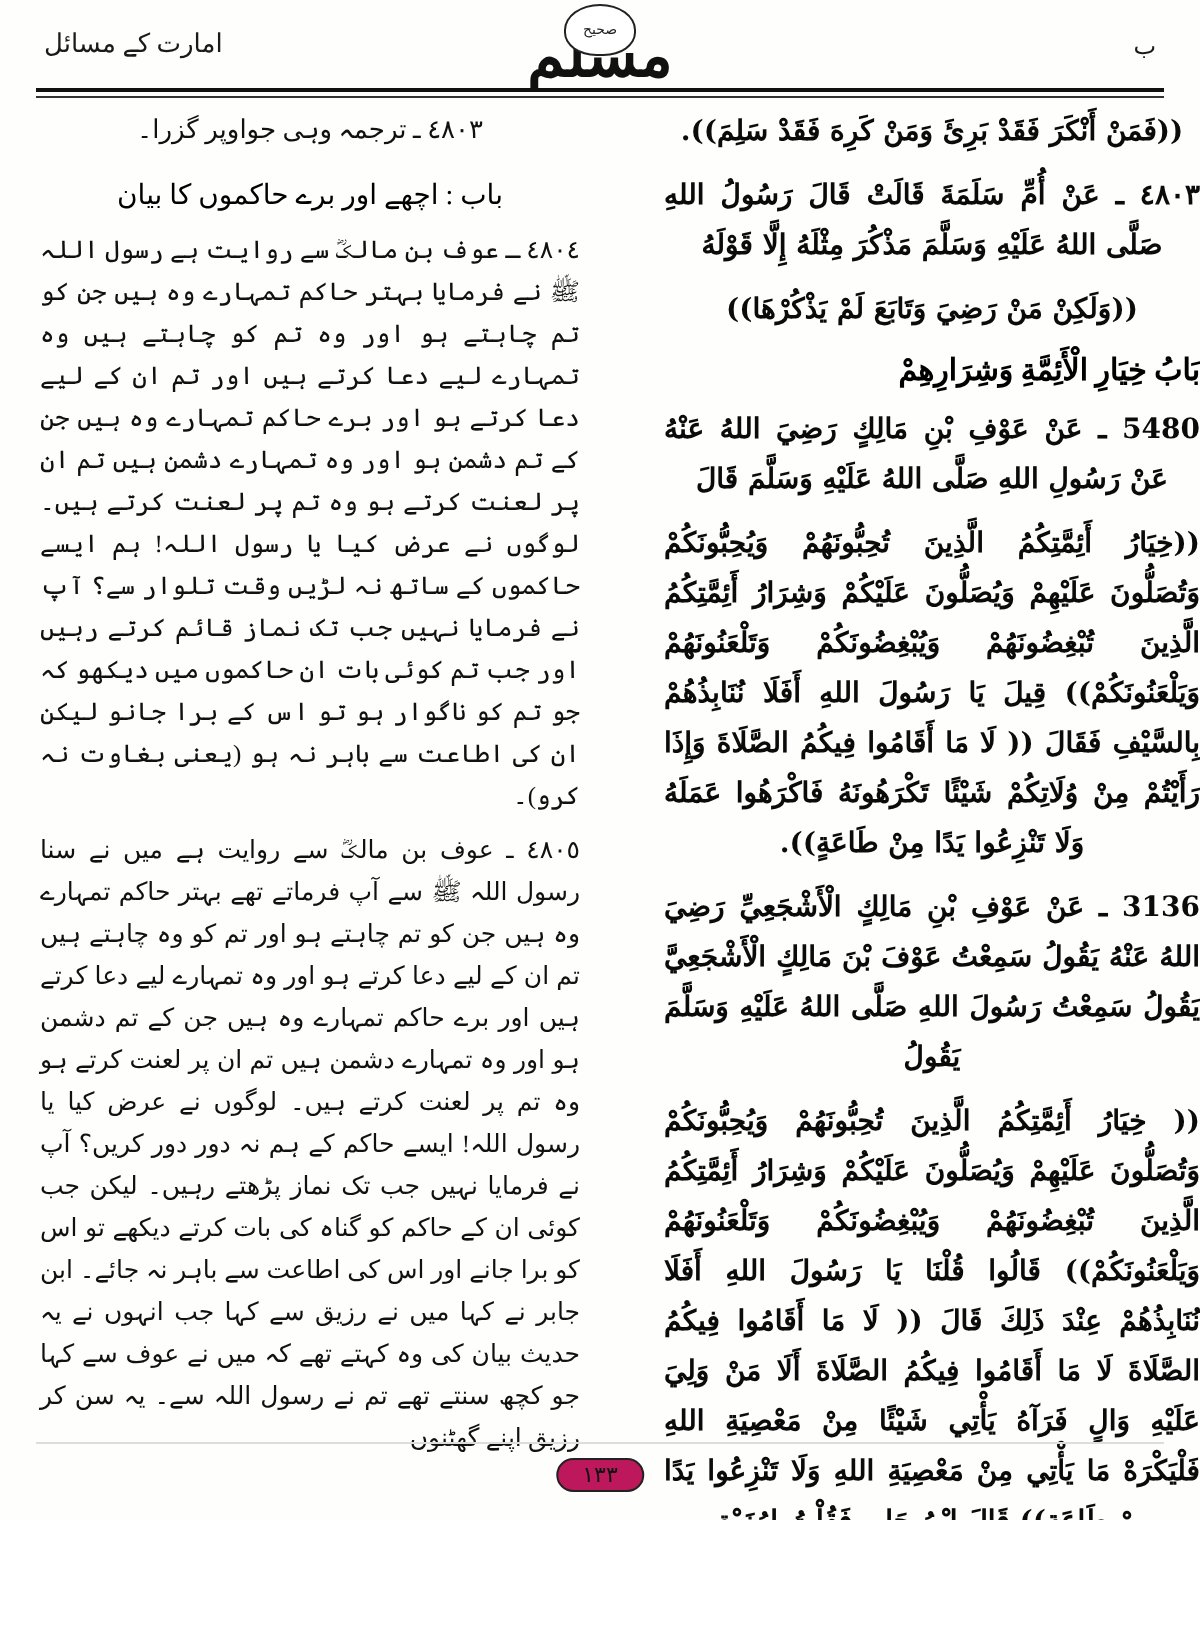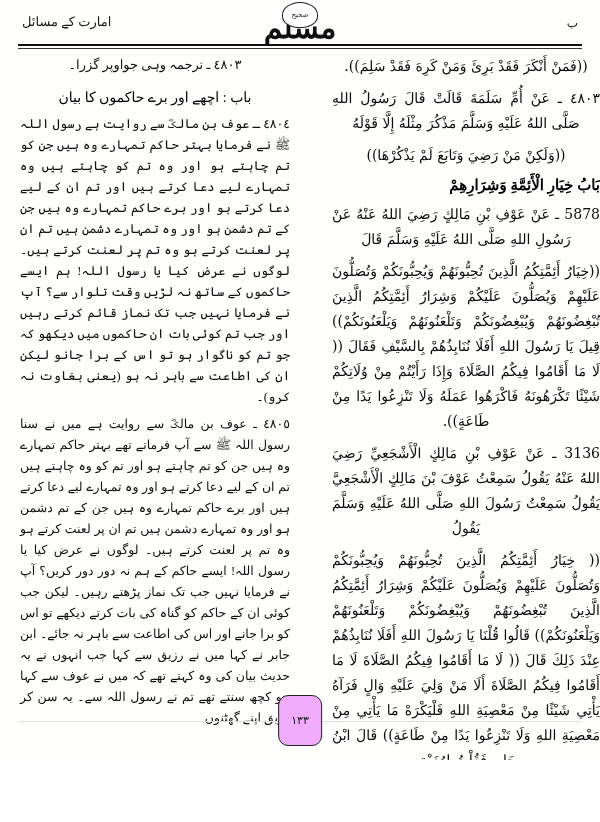--- a/index.html
+++ b/index.html
@@ -153,20 +153,21 @@
   .arabic {
     direction: rtl;
     text-align: center;
     font-size: 14px;
     line-height: 25px;
     color: #0b0b0b;
     font-family: "DejaVu Serif", serif;
   }
   .arabic p {
     margin: 0 0 7px 0;
+    font-weight: bold;
   }
   .arabic .justified {
     text-align: justify;
     text-align-last: center;
   }
   .bab-head {
     direction: rtl;
     text-align: right;
     font-size: 15px;
     font-weight: bold;
@@ -175,24 +176,24 @@
   }
 
   
   .page-number {
     position: absolute;
     left: 50%;
     transform: translateX(-50%);
     bottom: 14px;
     border: 1.5px solid #222;
     border-radius: 10px;
-    padding: 18px 12px;
+    padding: 1px 12px;
     font-size: 11px;
     color: #111;
-    background: #f0abfc;
+    background: #be185d;
   }
   .footer-rule {
     position: absolute;
     left: 18px;
     right: 18px;
     bottom: 38px;
     height: 1px;
     background: #ddd;
   }
 </style>
@@ -240,21 +241,21 @@
       </div>
 
       <div class="arabic">
         <p class="justified">٤٨٠٣ ـ عَنْ أُمِّ سَلَمَةَ قَالَتْ قَالَ رَسُولُ اللهِ صَلَّى اللهُ عَلَيْهِ وَسَلَّمَ مَذْكُرَ مِثْلَهُ إِلَّا قَوْلَهُ</p>
         <p>((وَلَكِنْ مَنْ رَضِيَ وَتَابَعَ لَمْ يَذْكُرْهَا))</p>
       </div>
 
       <div class="bab-head">بَابُ خِيَارِ الْأَئِمَّةِ وَشِرَارِهِمْ</div>
 
       <div class="arabic">
-        <p class="justified">5878 ـ عَنْ عَوْفِ بْنِ مَالِكٍ رَضِيَ اللهُ عَنْهُ عَنْ رَسُولِ اللهِ صَلَّى اللهُ عَلَيْهِ وَسَلَّمَ قَالَ</p>
+        <p class="justified">5480 ـ عَنْ عَوْفِ بْنِ مَالِكٍ رَضِيَ اللهُ عَنْهُ عَنْ رَسُولِ اللهِ صَلَّى اللهُ عَلَيْهِ وَسَلَّمَ قَالَ</p>
         <p class="justified">((خِيَارُ أَئِمَّتِكُمُ الَّذِينَ تُحِبُّونَهُمْ وَيُحِبُّونَكُمْ وَتُصَلُّونَ عَلَيْهِمْ وَيُصَلُّونَ عَلَيْكُمْ وَشِرَارُ أَئِمَّتِكُمُ الَّذِينَ تُبْغِضُونَهُمْ وَيُبْغِضُونَكُمْ وَتَلْعَنُونَهُمْ وَيَلْعَنُونَكُمْ)) قِيلَ يَا رَسُولَ اللهِ أَفَلَا نُنَابِذُهُمْ بِالسَّيْفِ فَقَالَ (( لَا مَا أَقَامُوا فِيكُمُ الصَّلَاةَ وَإِذَا رَأَيْتُمْ مِنْ وُلَاتِكُمْ شَيْئًا تَكْرَهُونَهُ فَاكْرَهُوا عَمَلَهُ وَلَا تَنْزِعُوا يَدًا مِنْ طَاعَةٍ)).</p>
       </div>
 
       <div class="arabic">
         <p class="justified">3136 ـ عَنْ عَوْفِ بْنِ مَالِكٍ الْأَشْجَعِيِّ رَضِيَ اللهُ عَنْهُ يَقُولُ سَمِعْتُ عَوْفَ بْنَ مَالِكٍ الْأَشْجَعِيَّ يَقُولُ سَمِعْتُ رَسُولَ اللهِ صَلَّى اللهُ عَلَيْهِ وَسَلَّمَ يَقُولُ</p>
         <p class="justified">(( خِيَارُ أَئِمَّتِكُمُ الَّذِينَ تُحِبُّونَهُمْ وَيُحِبُّونَكُمْ وَتُصَلُّونَ عَلَيْهِمْ وَيُصَلُّونَ عَلَيْكُمْ وَشِرَارُ أَئِمَّتِكُمُ الَّذِينَ تُبْغِضُونَهُمْ وَيُبْغِضُونَكُمْ وَتَلْعَنُونَهُمْ وَيَلْعَنُونَكُمْ)) قَالُوا قُلْنَا يَا رَسُولَ اللهِ أَفَلَا نُنَابِذُهُمْ عِنْدَ ذَلِكَ قَالَ (( لَا مَا أَقَامُوا فِيكُمُ الصَّلَاةَ لَا مَا أَقَامُوا فِيكُمُ الصَّلَاةَ أَلَا مَنْ وَلِيَ عَلَيْهِ وَالٍ فَرَآهُ يَأْتِي شَيْئًا مِنْ مَعْصِيَةِ اللهِ فَلْيَكْرَهْ مَا يَأْتِي مِنْ مَعْصِيَةِ اللهِ وَلَا تَنْزِعُوا يَدًا مِنْ طَاعَةٍ)) قَالَ ابْنُ جَابِرٍ فَقُلْتُ لِرُزَيْقٍ</p>
       </div>
     </div>
 
   </div>

